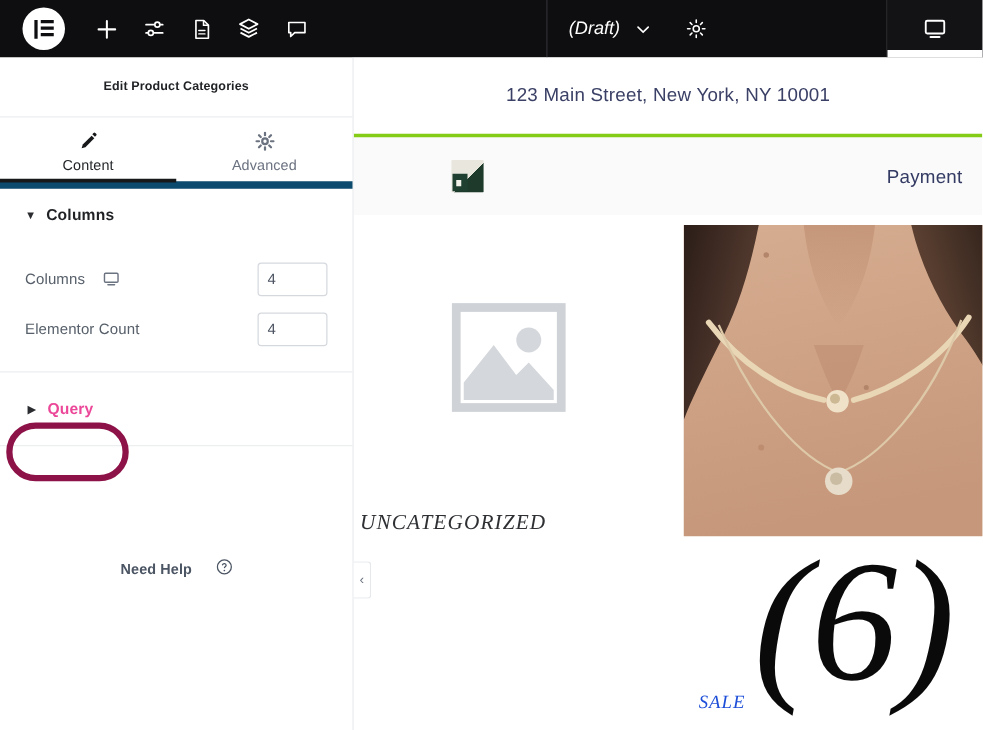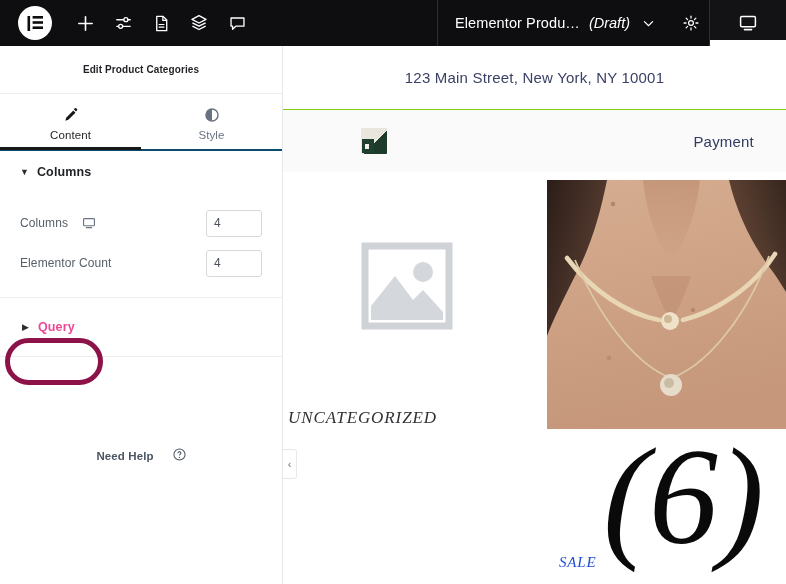--- a/index.html
+++ b/index.html
@@ -61,21 +61,21 @@
   .panel {
     position:absolute; left:0; top:46px; width:283px; height:538px;
     background:#ffffff; border-right:1px solid #e6e9ec;
   }
   .panel-header {
     height:48px; display:flex; align-items:center; justify-content:center;
     border-bottom:1px solid #eceef0;
   }
   .panel-title { font-size:10px; font-weight:bold; color:#1f2124; letter-spacing:.1px; }
 
-  .tabs { display:flex; height:57px; border-bottom:2px solid #0c4a6e; position:relative; }
+  .tabs { display:flex; height:57px; border-bottom:6px solid #0c4a6e; position:relative; }
   .tab {
     flex:1; display:flex; flex-direction:column; align-items:center; justify-content:center;
     gap:6px; cursor:pointer; position:relative; padding-top:4px;
   }
   .tab-label { font-size:11.5px; color:#6b7280; letter-spacing:.1px; }
   .tab.active .tab-label { color:#1f2124; }
   .tab.active::after {
     content:""; position:absolute; left:0; right:0; bottom:-1px; height:3px; background:#17181a;
   }
   .tab svg { display:block; }
@@ -127,28 +127,28 @@
     cursor:pointer; z-index:12; color:#6b7280; font-size:11px;
   }
 
   
   .canvas {
     position:absolute; left:283px; top:46px; width:503px; height:538px;
     background:#ffffff; overflow:hidden;
   }
   .site-topbar {
     height:64px; display:flex; align-items:center; justify-content:center;
-    background:#ffffff; border-bottom:1px solid #84cc16;
+    background:#ffffff; border-bottom:3px solid #84cc16;
   }
   .site-address {
     font-size:15px; color:#3b4166; letter-spacing:.2px;
   }
   .site-header {
     height:62px; background:#fafafa; display:flex; align-items:center;
-    padding:0 32px 0 78px; position:relative;
+    padding:0 16px 0 78px; position:relative;
   }
   .brand-thumb {
     width:26px; height:26px; flex:0 0 26px;
     background:
       linear-gradient(135deg, transparent 54%, #1d3a2a 55%) ,
       linear-gradient(#e8e6dd,#e8e6dd);
     position:relative; overflow:hidden; border-radius:1px;
   }
   .brand-thumb::before{
     content:""; position:absolute; left:1px; bottom:1px; width:12px; height:14px;
@@ -243,21 +243,20 @@
       <div class="tb-icon">
         <svg width="19" height="19" viewBox="0 0 20 20" aria-hidden="true">
           <path d="M3.2 4.2h13.6v8.6H8.2l-3.4 3.2v-3.2H3.2z" fill="none" stroke="#ffffff" stroke-width="1.4" stroke-linejoin="round"></path>
         </svg>
       </div>
     </div>
 
     <div class="tb-divider"></div>
 
     <div class="tb-center">
-      <span class="doc-title">Elementor Produ…</span>
       <span class="doc-status">(Draft)</span>
       <span class="chev-wrap">
         <svg width="13" height="13" viewBox="0 0 14 14" aria-hidden="true">
           <path d="M2.6 5 7 9.3 11.4 5" fill="none" stroke="#ffffff" stroke-width="1.4" stroke-linecap="round"></path>
         </svg>
       </span>
       <span class="gear-wrap">
         <svg width="18" height="18" viewBox="0 0 20 20" aria-hidden="true">
           <circle cx="10" cy="10" r="2.7" fill="none" stroke="#ffffff" stroke-width="1.4"></circle>
           <path d="M10 2.3v2.2M10 15.5v2.2M2.3 10h2.2M15.5 10h2.2M4.6 4.6l1.6 1.6M13.8 13.8l1.6 1.6M15.4 4.6l-1.6 1.6M6.2 13.8l-1.6 1.6" stroke="#ffffff" stroke-width="1.4" stroke-linecap="round"></path>
@@ -289,25 +288,25 @@
           <svg width="16" height="16" viewBox="0 0 18 18" aria-hidden="true">
             <path d="M2.6 15.4l1-3.4 8-8 2.4 2.4-8 8z" fill="#17181a"></path>
             <path d="M12.2 2.6l2.4 2.4 1.1-1.1a1.1 1.1 0 0 0 0-1.6l-.8-.8a1.1 1.1 0 0 0-1.6 0z" fill="#17181a"></path>
           </svg>
         </span>
         <span class="tab-label">Content</span>
       </div>
       <div class="tab">
         <span>
           <svg width="16" height="16" viewBox="0 0 18 18" aria-hidden="true">
-            <circle cx="9" cy="9" r="6.8" fill="none" stroke="#6b7280" stroke-width="1.6"></circle>
-            <path d="M9 2.2a6.8 6.8 0 0 0 0 13.6z" fill="#6b7280"></path>
+            <circle cx="9" cy="9" r="2.5" fill="none" stroke="#6b7280" stroke-width="2"></circle>
+            <path d="M9 1.4v2.2M9 14.4v2.2M1.4 9h2.2M14.4 9h2.2M3.6 3.6l1.6 1.6M12.8 12.8l1.6 1.6M14.4 3.6l-1.6 1.6M5.2 12.8l-1.6 1.6" stroke="#6b7280" stroke-width="2" stroke-linecap="round"></path>
           </svg>
         </span>
-        <span class="tab-label">Style</span>
+        <span class="tab-label">Advanced</span>
       </div>
     </div>
 
     <div class="sec-head">
       <span class="tri">▼</span>
       <span class="sec-title">Columns</span>
     </div>
 
     <div class="layout-body">
       <div class="ctrl-row">

